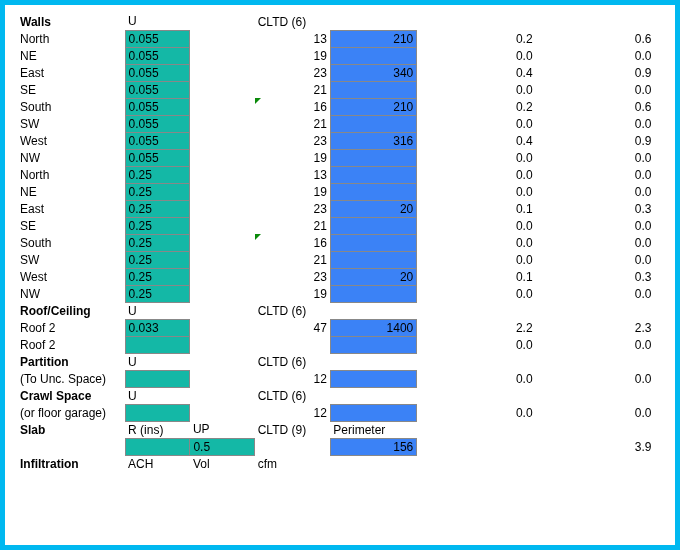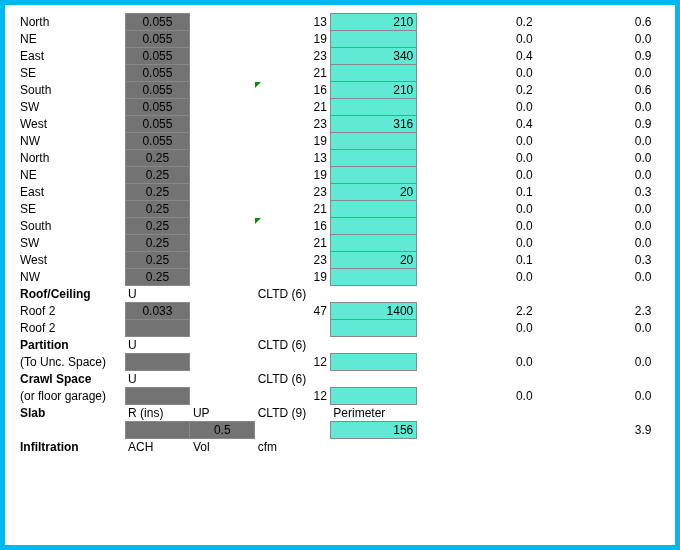--- a/index.html
+++ b/index.html
@@ -27,26 +27,26 @@
     padding: 0 3px;
     vertical-align: middle;
     white-space: nowrap;
     overflow: hidden;
   }
   .bold { font-weight: bold; }
   .label { text-align: left; }
   .num { text-align: right; }
   .hdr { text-align: left; }
   .inpnum {
-    background: #737373;
+    background: #14b8a6;
     border: 1px solid #888;
-    text-align: center;
+    text-align: left;
   }
   .calc {
-    background: #5eead4;
+    background: #3b82f6;
     border: 1px solid #888;
     text-align: right;
   }
   .tri {
     position: relative;
     text-align: right;
   }
   .tri::before {
     content: "";
     position: absolute;
@@ -73,20 +73,29 @@
     <col class="c1">
         <col class="c2">
         <col class="c3">
         <col class="c4">
         <col class="c5">
         <col class="c6">
         <col class="c7">
   </colgroup>
   <tbody id="tbody">
         <tr>
+          <td class="bold label">Walls</td>
+          <td class="hdr">U</td>
+          <td></td>
+          <td class="hdr">CLTD (6)</td>
+          <td></td>
+          <td></td>
+          <td></td>
+        </tr>
+        <tr>
           <td class="label">North</td>
           <td class="inpnum">0.055</td>
           <td></td>
           <td class="num">13</td>
           <td class="calc">210</td>
           <td class="num">0.2</td>
           <td class="num">0.6</td>
         </tr>
         <tr>
           <td class="label">NE</td>

